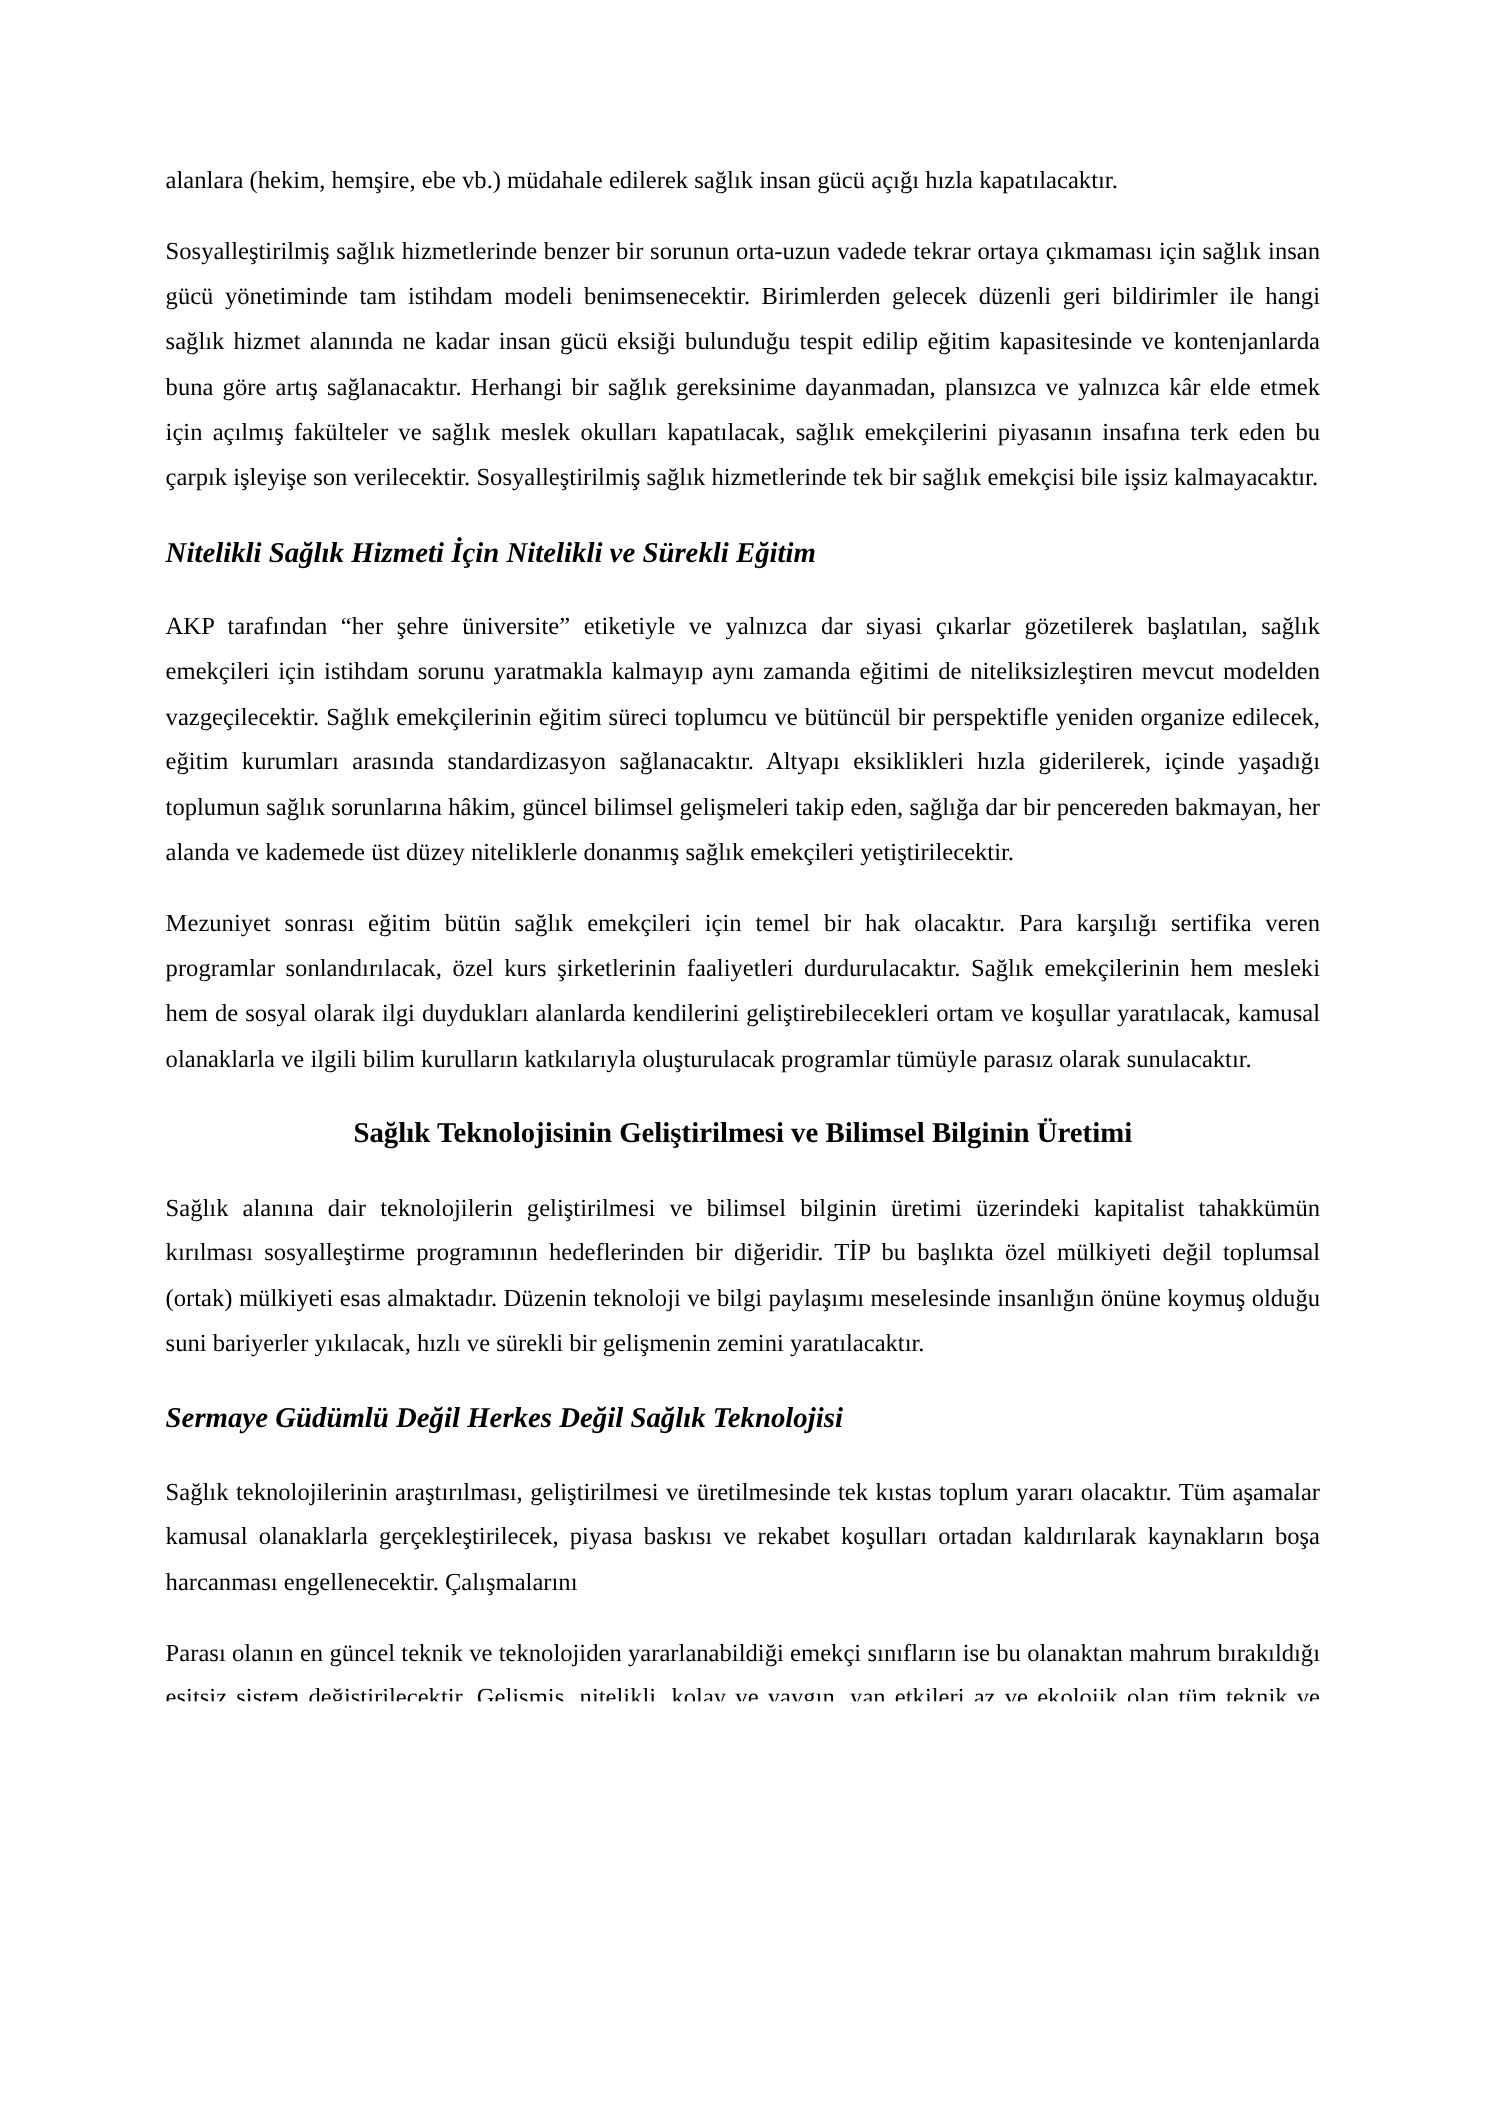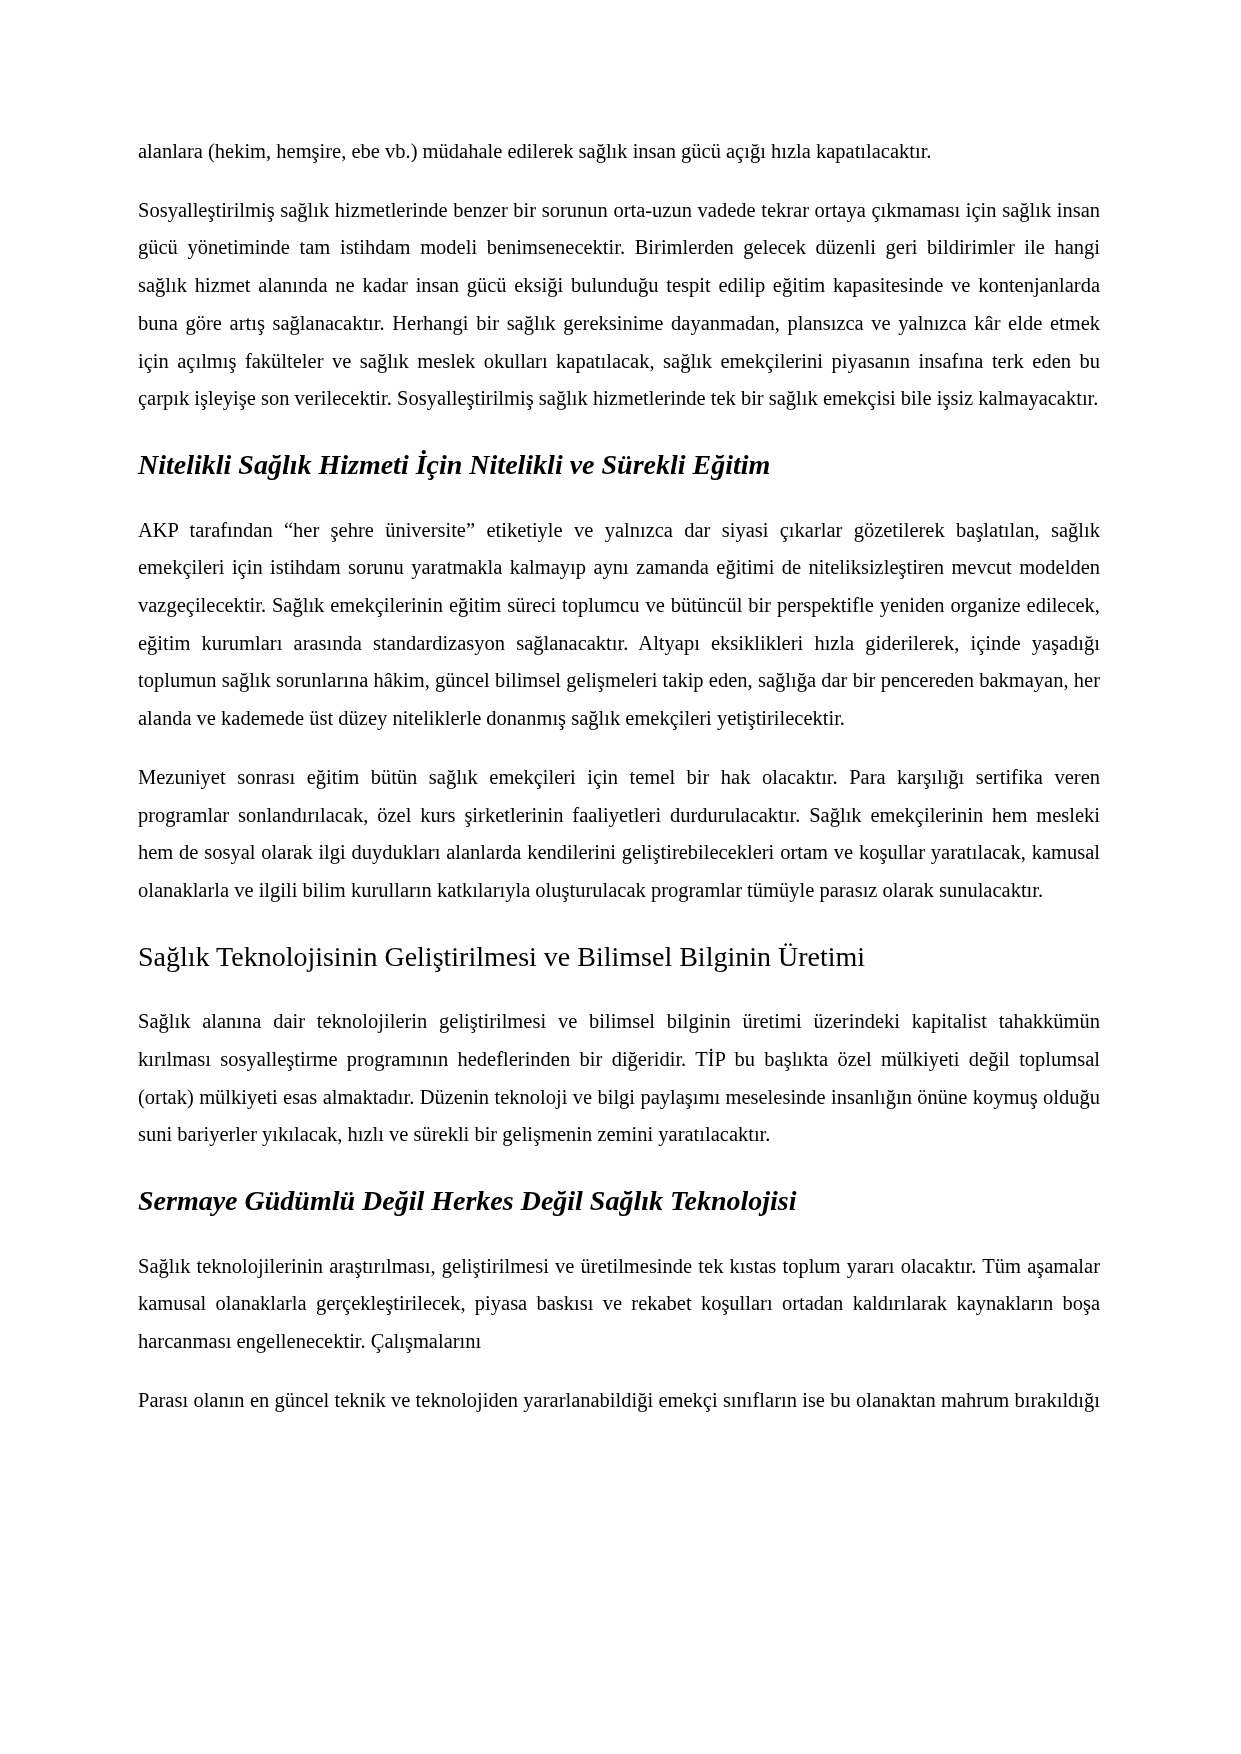--- a/index.html
+++ b/index.html
@@ -19,29 +19,30 @@
     line-height: 1.84;
     color: #000000;
     overflow: hidden;
   }
   .para {
     text-align: justify;
     margin: 0 0 21px 0;
   }
   .heading {
     margin: 4px 0 21px 0;
-    font-size: 28px;
+    font-size: 24px;
   }
   .heading.bold-italic {
     font-weight: bold;
     font-style: italic;
   }
   .heading.bold {
-    font-weight: normal;
+    font-weight: bold;
     font-style: normal;
+    text-align: center;
   }
 </style>
 </head>
 <body>
 
 <div class="page">
   <p class="para">alanlara (hekim, hemşire, ebe vb.) müdahale edilerek sağlık insan gücü açığı hızla kapatılacaktır.</p>
   <p class="para">Sosyalleştirilmiş sağlık hizmetlerinde benzer bir sorunun orta-uzun vadede tekrar ortaya çıkmaması için sağlık insan gücü yönetiminde tam istihdam modeli benimsenecektir. Birimlerden gelecek düzenli geri bildirimler ile hangi sağlık hizmet alanında ne kadar insan gücü eksiği bulunduğu tespit edilip eğitim kapasitesinde ve kontenjanlarda buna göre artış sağlanacaktır. Herhangi bir sağlık gereksinime dayanmadan, plansızca ve yalnızca kâr elde etmek için açılmış fakülteler ve sağlık meslek okulları kapatılacak, sağlık emekçilerini piyasanın insafına terk eden bu çarpık işleyişe son verilecektir. Sosyalleştirilmiş sağlık hizmetlerinde tek bir sağlık emekçisi bile işsiz kalmayacaktır.</p>
   <h2 class="heading bold-italic">Nitelikli Sağlık Hizmeti İçin Nitelikli ve Sürekli Eğitim</h2>
   <p class="para">AKP tarafından “her şehre üniversite” etiketiyle ve yalnızca dar siyasi çıkarlar gözetilerek başlatılan, sağlık emekçileri için istihdam sorunu yaratmakla kalmayıp aynı zamanda eğitimi de niteliksizleştiren mevcut modelden vazgeçilecektir. Sağlık emekçilerinin eğitim süreci toplumcu ve bütüncül bir perspektifle yeniden organize edilecek, eğitim kurumları arasında standardizasyon sağlanacaktır. Altyapı eksiklikleri hızla giderilerek, içinde yaşadığı toplumun sağlık sorunlarına hâkim, güncel bilimsel gelişmeleri takip eden, sağlığa dar bir pencereden bakmayan, her alanda ve kademede üst düzey niteliklerle donanmış sağlık emekçileri yetiştirilecektir.</p>

